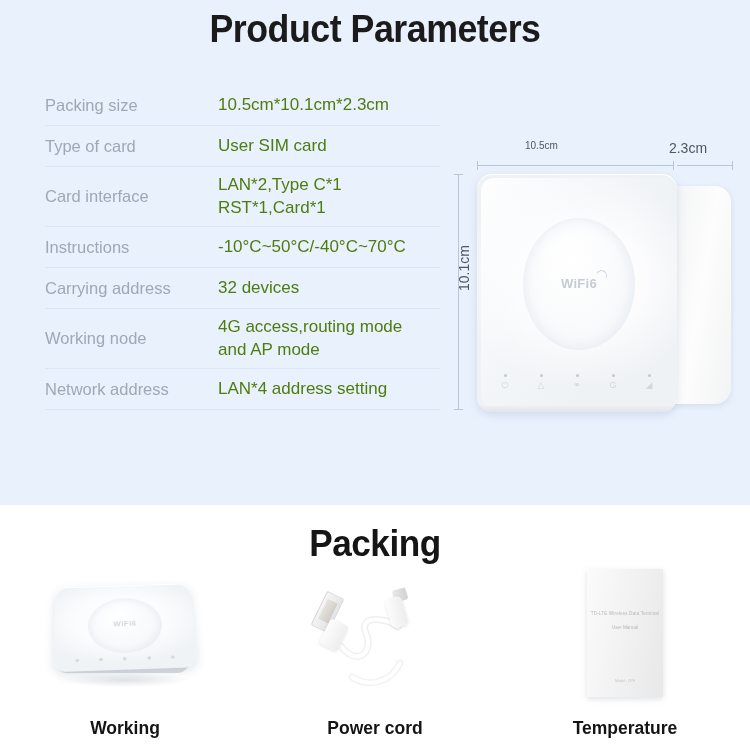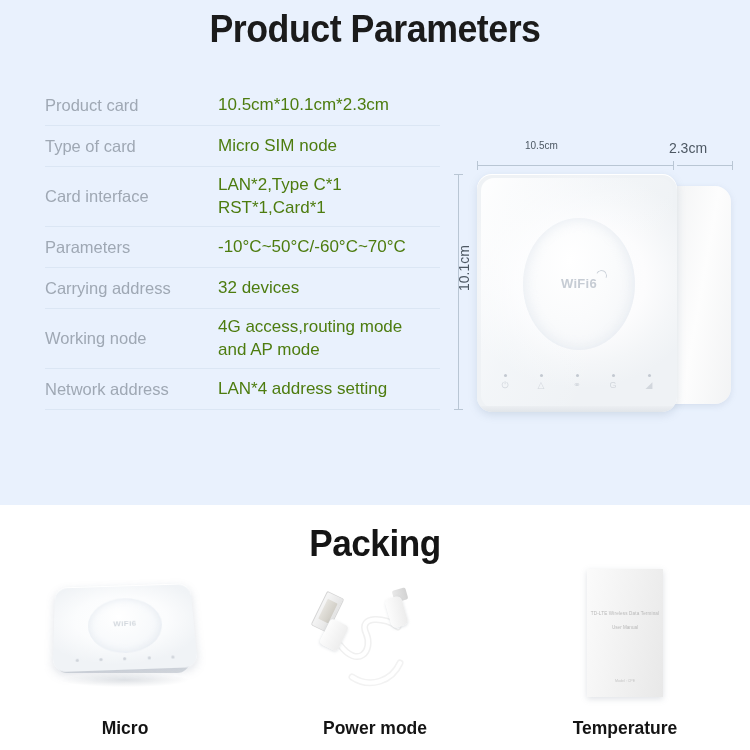--- a/index.html
+++ b/index.html
@@ -238,35 +238,35 @@
 <body>
 
 <div class="page">
 
   <div class="params-section">
 
     <div class="params-title">Product Parameters</div>
 
     <div class="spec-table">
       <div class="spec-row h1">
-        <div class="spec-label">Product card</div>
+        <div class="spec-label">Packing size</div>
         <div class="spec-value">10.5cm*10.1cm*2.3cm</div>
       </div>
       <div class="spec-row h1">
         <div class="spec-label">Type of card</div>
-        <div class="spec-value">Micro SIM node</div>
+        <div class="spec-value">User SIM card</div>
       </div>
       <div class="spec-row h2">
         <div class="spec-label">Card interface</div>
         <div class="spec-value">LAN*2,Type C*1
 RST*1,Card*1</div>
       </div>
       <div class="spec-row h1">
-        <div class="spec-label">Parameters</div>
-        <div class="spec-value">-10°C~50°C/-60°C~70°C</div>
+        <div class="spec-label">Instructions</div>
+        <div class="spec-value">-10°C~50°C/-40°C~70°C</div>
       </div>
       <div class="spec-row h1">
         <div class="spec-label">Carrying address</div>
         <div class="spec-value">32 devices</div>
       </div>
       <div class="spec-row h2">
         <div class="spec-label">Working node</div>
         <div class="spec-value">4G access,routing mode
 and AP mode</div>
       </div>
@@ -345,41 +345,41 @@
               <div class="mini-leds">
                 <div class="mini-led"></div>
                 <div class="mini-led"></div>
                 <div class="mini-led"></div>
                 <div class="mini-led"></div>
                 <div class="mini-led"></div>
               </div>
             </div>
           </div>
         </div>
-        <div class="pack-label">Micro</div>
+        <div class="pack-label">Working</div>
       </div>
 
       <div class="pack-item">
         <div class="pack-art">
           <div class="cord">
             <svg class="cord-wire" viewBox="0 0 150 120">
               <path d="M40,68 C58,92 74,74 66,56 C58,38 86,40 98,50" fill="none" stroke="#f0f0f0" stroke-width="7" stroke-linecap="round"></path>
               <path d="M40,68 C58,92 74,74 66,56 C58,38 86,40 98,50" fill="none" stroke="#ffffff" stroke-width="4" stroke-linecap="round"></path>
               <path d="M52,100 C70,112 92,104 100,86" fill="none" stroke="#f2f2f2" stroke-width="7" stroke-linecap="round"></path>
               <path d="M52,100 C70,112 92,104 100,86" fill="none" stroke="#ffffff" stroke-width="4" stroke-linecap="round"></path>
             </svg>
             <div class="usb-a">
               <div class="usb-a-inner"></div>
             </div>
             <div class="usb-a-body"></div>
             <div class="micro-b"></div>
             <div class="micro-body"></div>
           </div>
         </div>
-        <div class="pack-label">Power mode</div>
+        <div class="pack-label">Power cord</div>
       </div>
 
       <div class="pack-item">
         <div class="pack-art">
           <div class="booklet">
             <div class="booklet-line bk-title">TD-LTE Wireless Data Terminal</div>
             <div class="booklet-line bk-sub">User Manual</div>
             <div class="booklet-line bk-model">Model : CPE</div>
           </div>
         </div>

